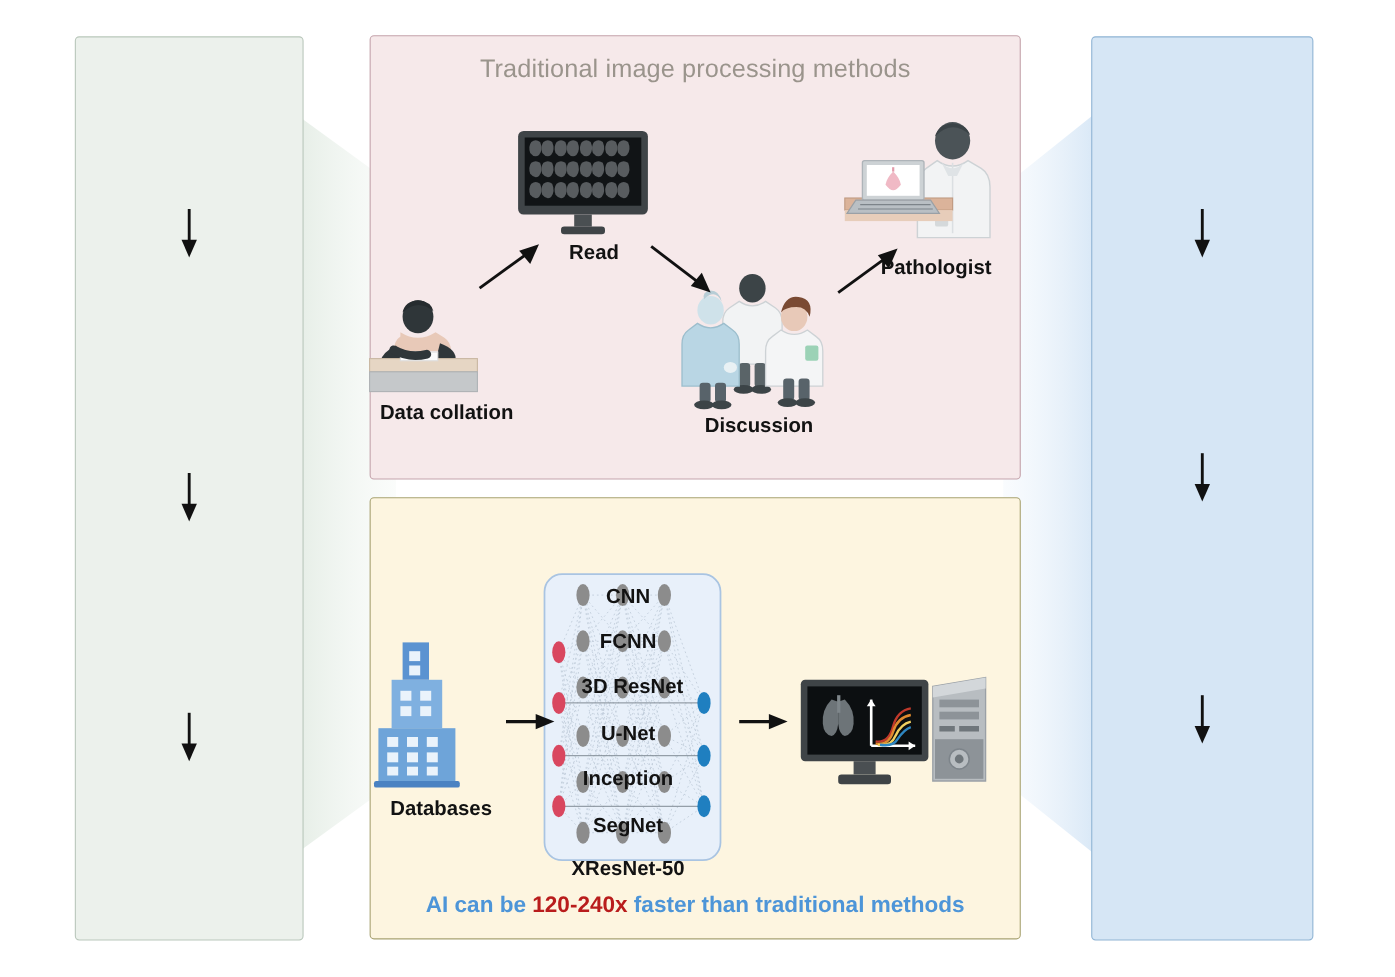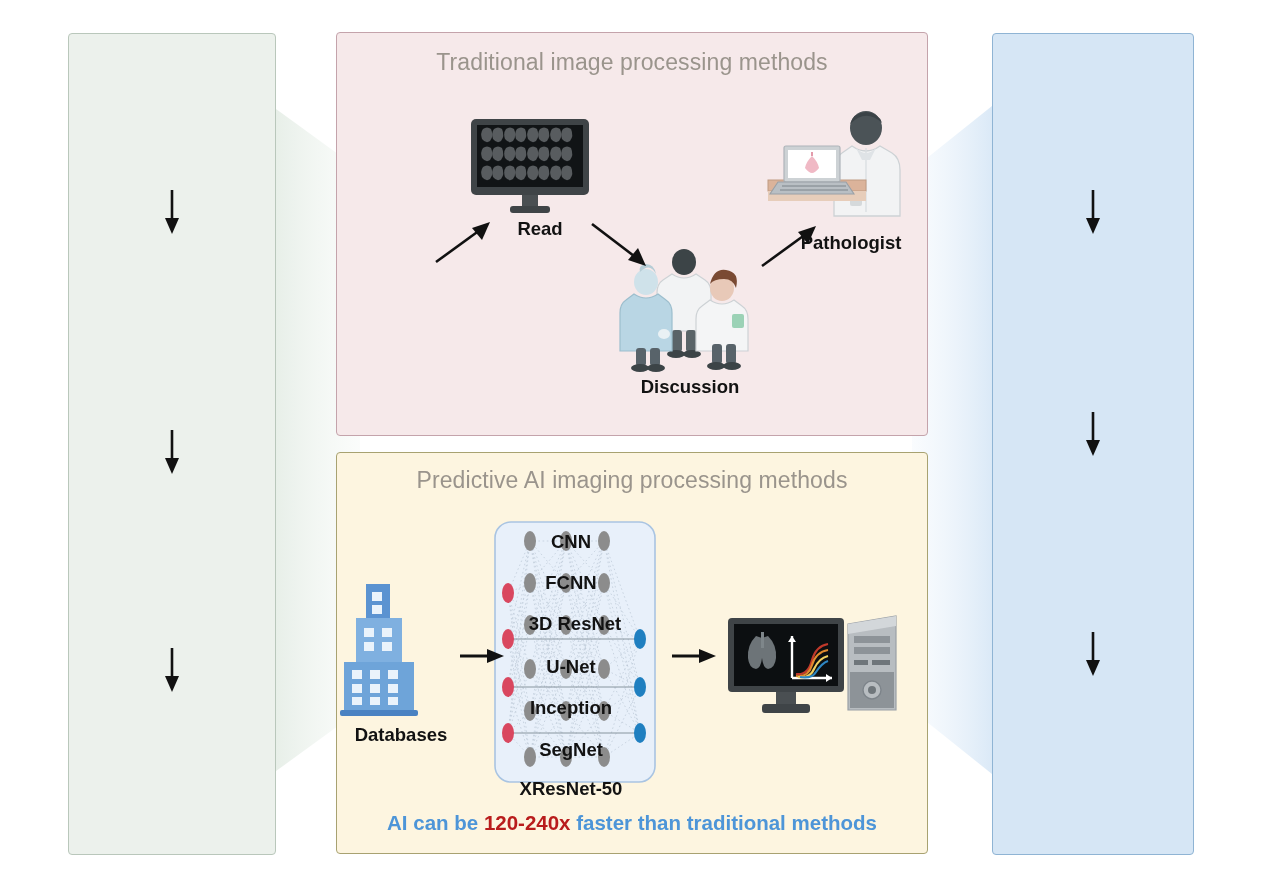--- a/index.html
+++ b/index.html
@@ -255,20 +255,36 @@
             <path d="M93,11 q4,-3 8,0 q3,7 -1,12 q-4,3 -8,-2 q-2,-6 1,-10 Z"></path>
           </g>
         </g>
         <rect x="52" y="77" width="16" height="11" fill="#4a4f52"></rect>
         <rect x="40" y="88" width="40" height="7" rx="3" fill="#3f4447"></rect>
       </svg>
     </div>
     <div class="node-label" style="margin-top:4px;">Read</div>
   </div>
 
+  <div class="node" style="left:330px;top:272px;width:152px;z-index:4;">
+    <div class="art">
+      <svg width="112" height="86" viewBox="0 0 112 86">
+        <ellipse cx="50" cy="16" rx="14" ry="15" fill="#2f3639"></ellipse>
+        <path d="M36,12 q14,-13 28,-1 q-2,-9 -14,-10 q-12,1 -14,11 Z" fill="#262c2f"></path>
+        <path d="M34,30 q16,10 32,0 l8,5 q6,4 6,12 l-52,0 q0,-9 6,-13 Z" fill="#e8c9b8"></path>
+        <path d="M30,42 q-12,6 -14,14 l20,0 Z" fill="#2f3639"></path>
+        <path d="M70,40 q16,6 14,16 l-18,0 Z" fill="#2f3639"></path>
+        <rect x="6" y="54" width="98" height="12" fill="#e6d6c4" stroke="#c9b7a2" stroke-width="1"></rect>
+        <rect x="6" y="66" width="98" height="18" fill="#c5c8ca" stroke="#aeb2b5" stroke-width="1"></rect>
+        <rect x="34" y="48" width="34" height="8" fill="#fbfbfb" stroke="#ddd" stroke-width="1"></rect>
+        <path d="M28,46 q14,8 30,4" stroke="#2f3639" stroke-width="8" fill="none" stroke-linecap="round"></path>
+      </svg>
+    </div>
+    <div class="node-label" style="margin-top:6px;">Data collation</div>
+  </div>
 
   <div class="node" style="left:620px;top:248px;width:140px;z-index:4;">
     <div class="art">
       <svg width="128" height="124" viewBox="0 0 128 124">
 
         <ellipse cx="64" cy="14" rx="12" ry="13" fill="#3c4447"></ellipse>
         <path d="M52,26 q12,8 24,0 l9,6 q6,4 6,13 l0,38 l-54,0 l0,-38 q0,-9 6,-13 Z" fill="#f2f3f4" stroke="#cdd2d5" stroke-width="1.2"></path>
         <rect x="52" y="82" width="10" height="22" rx="3" fill="#5a6468"></rect>
         <rect x="66" y="82" width="10" height="22" rx="3" fill="#5a6468"></rect>
         <ellipse cx="56" cy="106" rx="9" ry="4" fill="#3c4447"></ellipse>
@@ -332,21 +348,20 @@
     <line x1="4" y1="6" x2="46" y2="38" stroke="#111" stroke-width="2.6"></line>
     <path d="M58,48 L40,42 L50,30 Z" fill="#111"></path>
   </svg>
 
   <svg class="varrow" style="left:758px;top:222px;z-index:5;" width="62" height="50">
     <line x1="4" y1="44" x2="48" y2="12" stroke="#111" stroke-width="2.6"></line>
     <path d="M58,4 L40,10 L50,22 Z" fill="#111"></path>
   </svg>
 
   <div class="panel panel-ai">
-    <div class="panel-title" style="top:14px;">Predictive AI imaging processing methods</div>
     <div class="ai-footer" style="top:358px;">
       <span>AI can be </span><b>120-240x</b><span> faster than traditional methods</span>
     </div>
   </div>
 
   <div class="node" style="left:330px;top:580px;width:142px;z-index:4;">
     <div class="art">
       <svg width="96" height="142" viewBox="0 0 96 142">
         <rect x="36" y="4" width="24" height="34" fill="#5b93d1"></rect>
         <rect x="26" y="38" width="46" height="44" fill="#7fb0e0"></rect>

